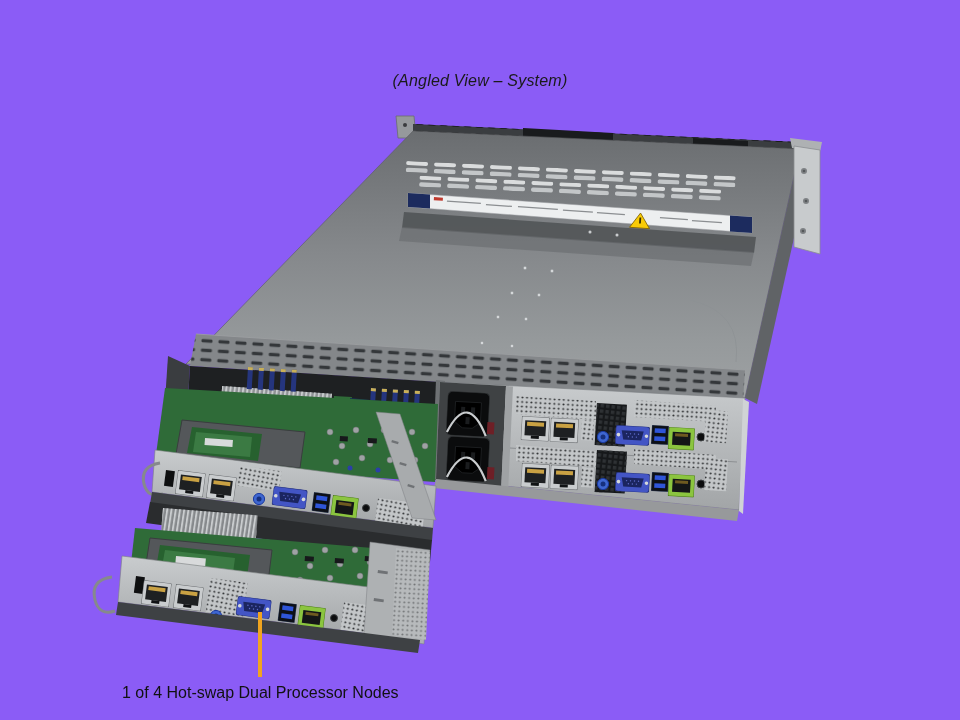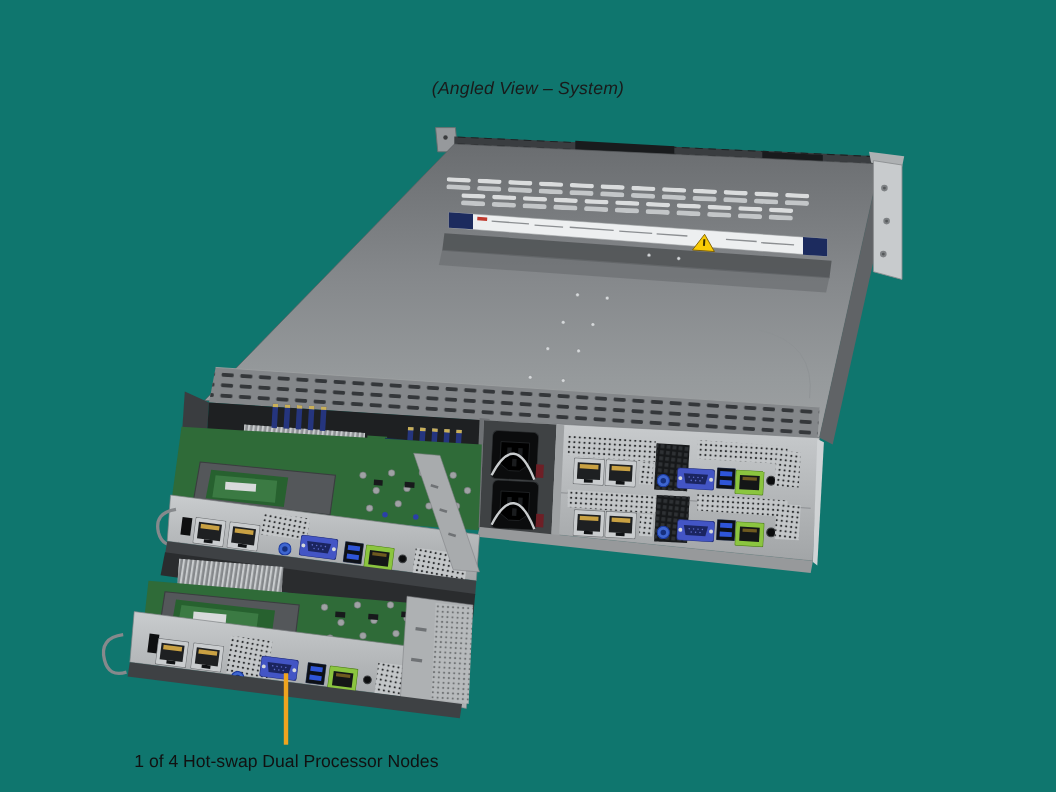--- a/index.html
+++ b/index.html
@@ -1,16 +1,16 @@
 <!DOCTYPE html>
 <html><head>
 <meta charset="utf-8">
 <style>
   html,body{margin:0;padding:0;background:#fff;}
-  .stage{position:relative;width:960px;height:720px;background:#0f766e;overflow:hidden;
+  .stage{position:relative;width:960px;height:720px;background:#8b5cf6;overflow:hidden;
          font-family:"Liberation Sans", sans-serif;}
   .fig-title{position:absolute;top:72px;left:0;width:100%;text-align:center;
              font-size:16px;font-style:italic;color:#1a1a1a;letter-spacing:.2px;}
   .callout-label{position:absolute;top:684px;left:122px;font-size:16px;color:#111;}
   svg{position:absolute;top:0;left:0;}
 </style>
 </head>
 <body>
 
 <div class="stage">

